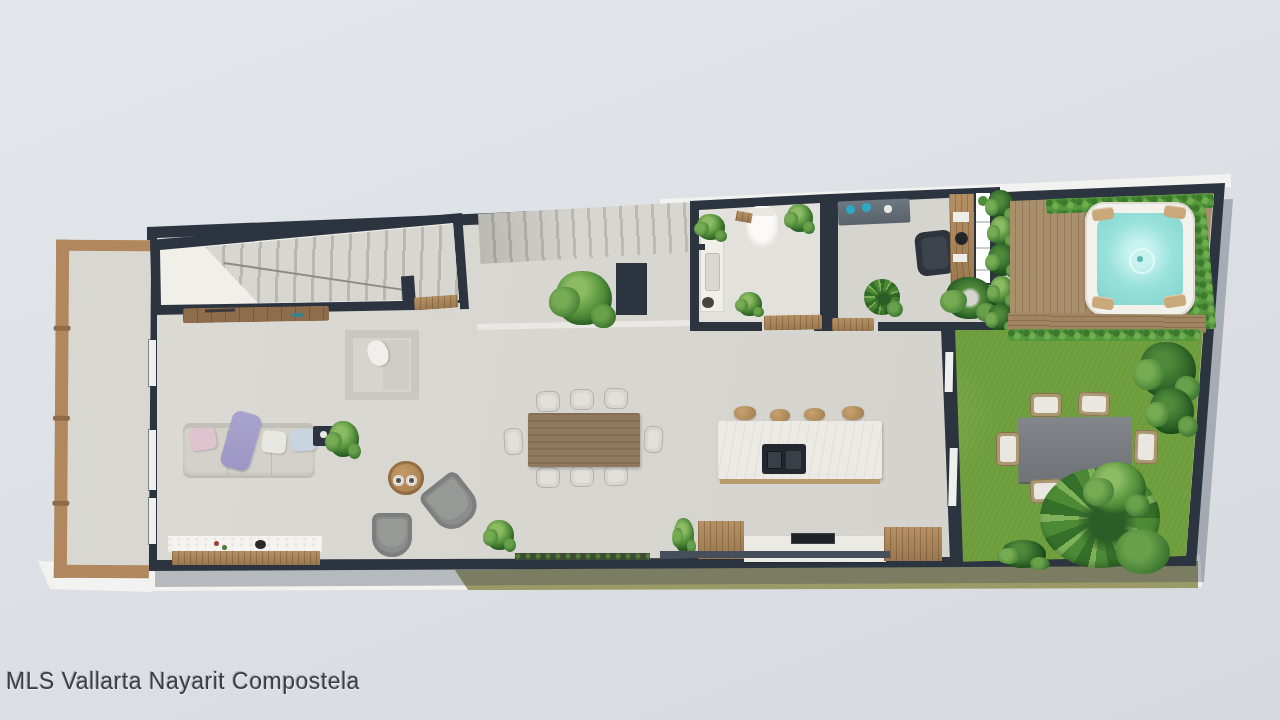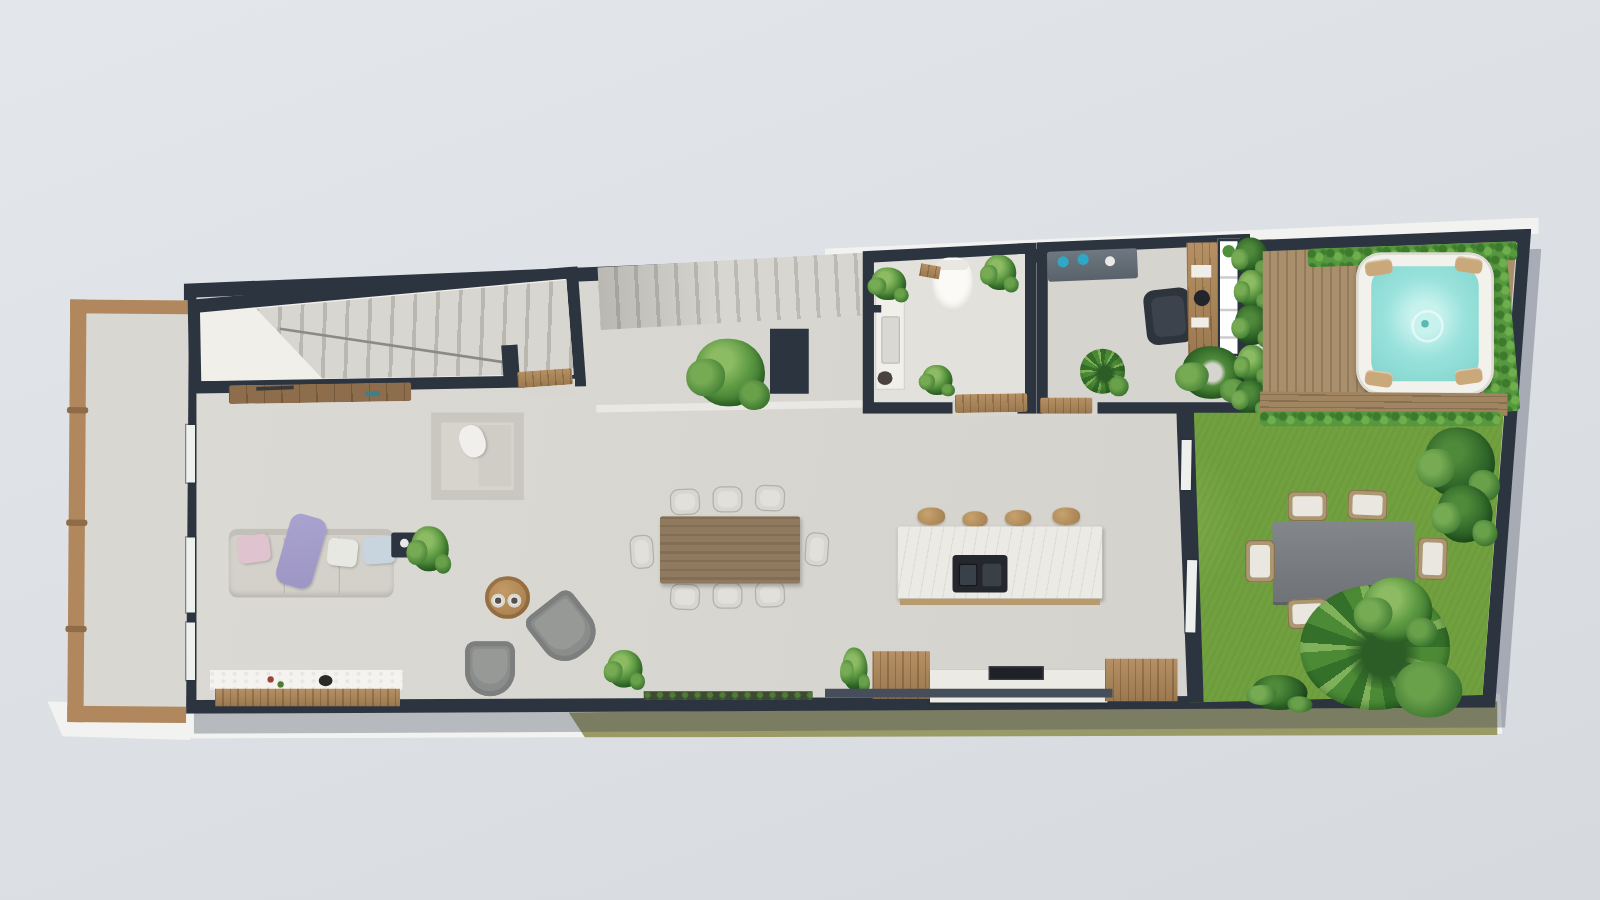--- a/index.html
+++ b/index.html
@@ -277,14 +277,15 @@
 
   <div class="abs sideboard-top" style="left:168px;top:536px;width:154px;height:16px;"></div>
   <div class="abs woodgrain" style="left:172px;top:551px;width:148px;height:14px;"></div>
   <div class="abs dot" style="left:214px;top:541px;width:5px;height:5px;background:#a04038;"></div>
   <div class="abs dot" style="left:222px;top:545px;width:5px;height:5px;background:#4f7a38;"></div>
   <div class="abs dot" style="left:255px;top:540px;width:11px;height:9px;background:#2a2a28;"></div>
 
   <div class="abs planterline" style="left:515px;top:553px;width:135px;height:7px;"></div>
   <div class="abs" style="left:660px;top:551px;width:230px;height:7px;background:#454e5a;"></div>
 
+  <div class="abs watermark">MLS Vallarta Nayarit Compostela</div>
 
 </div>
 
 </body></html>

